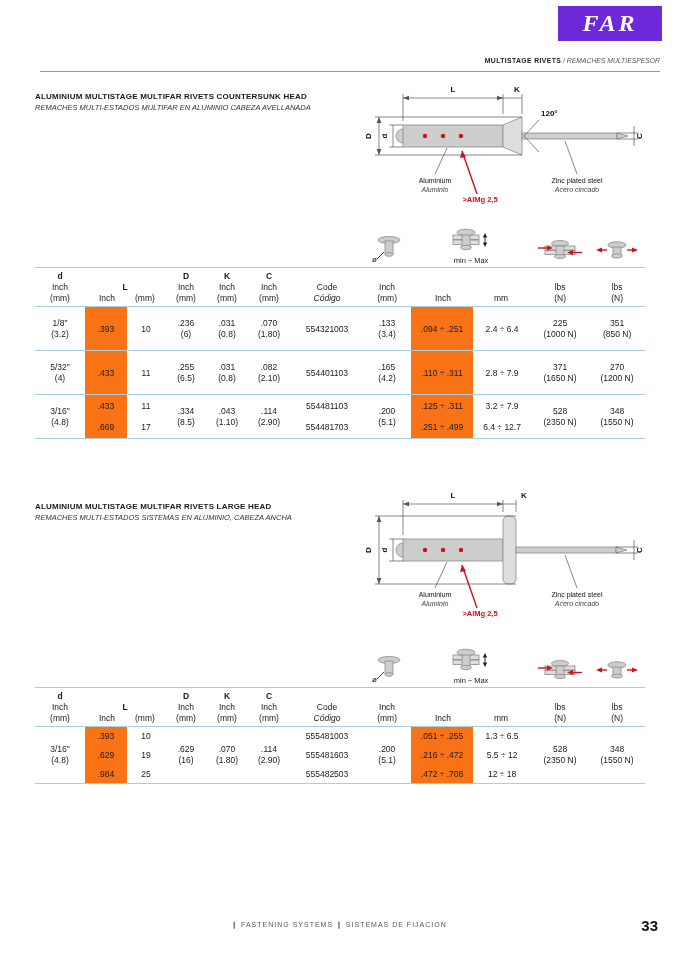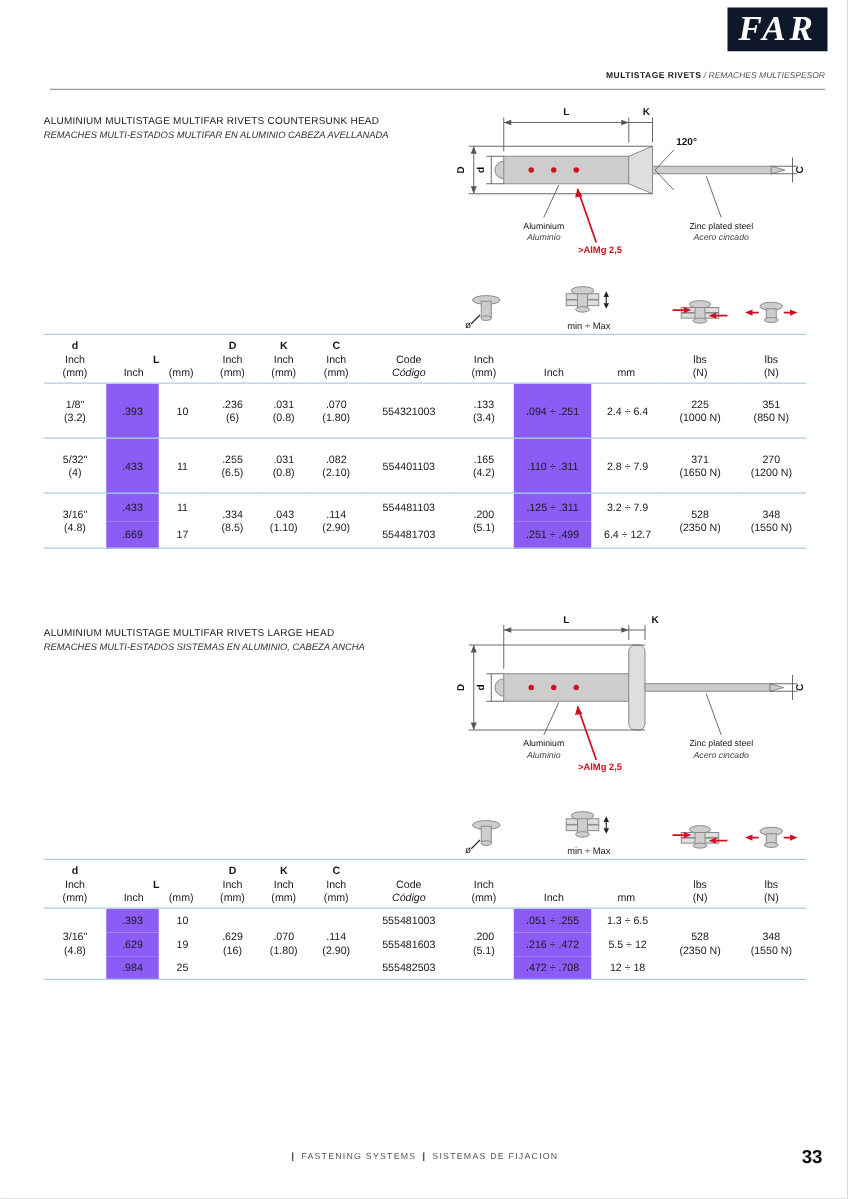--- a/index.html
+++ b/index.html
@@ -5,31 +5,31 @@
   * { margin:0; padding:0; box-sizing:border-box; }
   html,body { background:#d8d8d8; }
   .page {
     position:relative; width:678px; height:959px; margin:0 auto;
     background:#ffffff; overflow:hidden;
     font-family:"Liberation Sans", sans-serif; color:#1a1a1a;
     box-shadow:0 0 5px rgba(0,0,0,.35);
   }
   
   .logo {
-    position:absolute; top:6px; right:16px; width:80px; height:35px;
-    background:#0f172a; color:#fff; display:flex; align-items:center; justify-content:center;
+    position:absolute; top:6px; right:16px; width:104px; height:35px;
+    background:#6d28d9; color:#fff; display:flex; align-items:center; justify-content:center;
     font-family:"Liberation Serif", serif; font-weight:bold; font-style:italic;
-    font-size:28px; letter-spacing:3px;
+    font-size:24px; letter-spacing:3px;
   }
   .tagline { position:absolute; top:57px; right:18px; font-size:6.8px; white-space:nowrap; }
   .tagline .en { font-weight:bold; letter-spacing:.4px; }
   .tagline .es { font-style:italic; color:#555; }
   .toprule { position:absolute; top:71px; left:40px; right:18px; border-top:1px solid #9a9a9a; }
   
-  .sec-title { position:absolute; left:35px; font-size:8px; font-weight:normal; letter-spacing:.2px;text-align:center; }
+  .sec-title { position:absolute; left:35px; font-size:8px; font-weight:bold; letter-spacing:.2px;text-align:center; }
   .sec-sub   { position:absolute; left:35px; font-size:7.5px; font-style:italic; color:#333; }
   
   .diagram { position:absolute; }
   .metal  { fill:#cdcdcd; stroke:#8a8a8a; stroke-width:.8; }
   .metal2 { fill:#dedede; stroke:#8a8a8a; stroke-width:.8; }
   .redmark{ fill:#cf1020; }
   .dim    { stroke:#555; stroke-width:.7; fill:none; }
   .dimhead{ fill:#555; }
   .dimtxt { font-size:8px; fill:#111; font-weight:bold; }
   .lbl    { font-size:7px; fill:#111; }
@@ -55,21 +55,21 @@
   .minmax { font-size:7.5px; margin-top:1px; }
   .head-row th { border-top:1px solid #a9cede; border-bottom:1px solid #a9cede; vertical-align:bottom; padding:3px 2px 2px; }
   .hb { font-weight:bold; }
   .hi { font-style:italic; }
   .subpair { display:flex; }
   .subpair span { display:inline-block; }
   .subpair-l span:first-child{width:42px}.subpair-l span:last-child{width:38px}
   .subpair-g span:first-child{width:62px}.subpair-g span:last-child{width:58px}
   tr.h44{height:44px} tr.h22{height:22px} tr.h19{height:19px}
   .spec tbody td.bb { border-bottom:1px solid #a9cede; }
-  .spec td.shade { background:#8b5cf6; }
+  .spec td.shade { background:#f97316; }
   
   .footer { position:absolute; left:0; right:0; top:921px; text-align:center;
             font-size:7px; letter-spacing:1px; color:#555; }
   .page-number { position:absolute; right:20px; top:917px; font-size:15px; font-weight:bold; color:#111; }
 </style>
 </head>
 <body>
 
 <div class="page">
 

